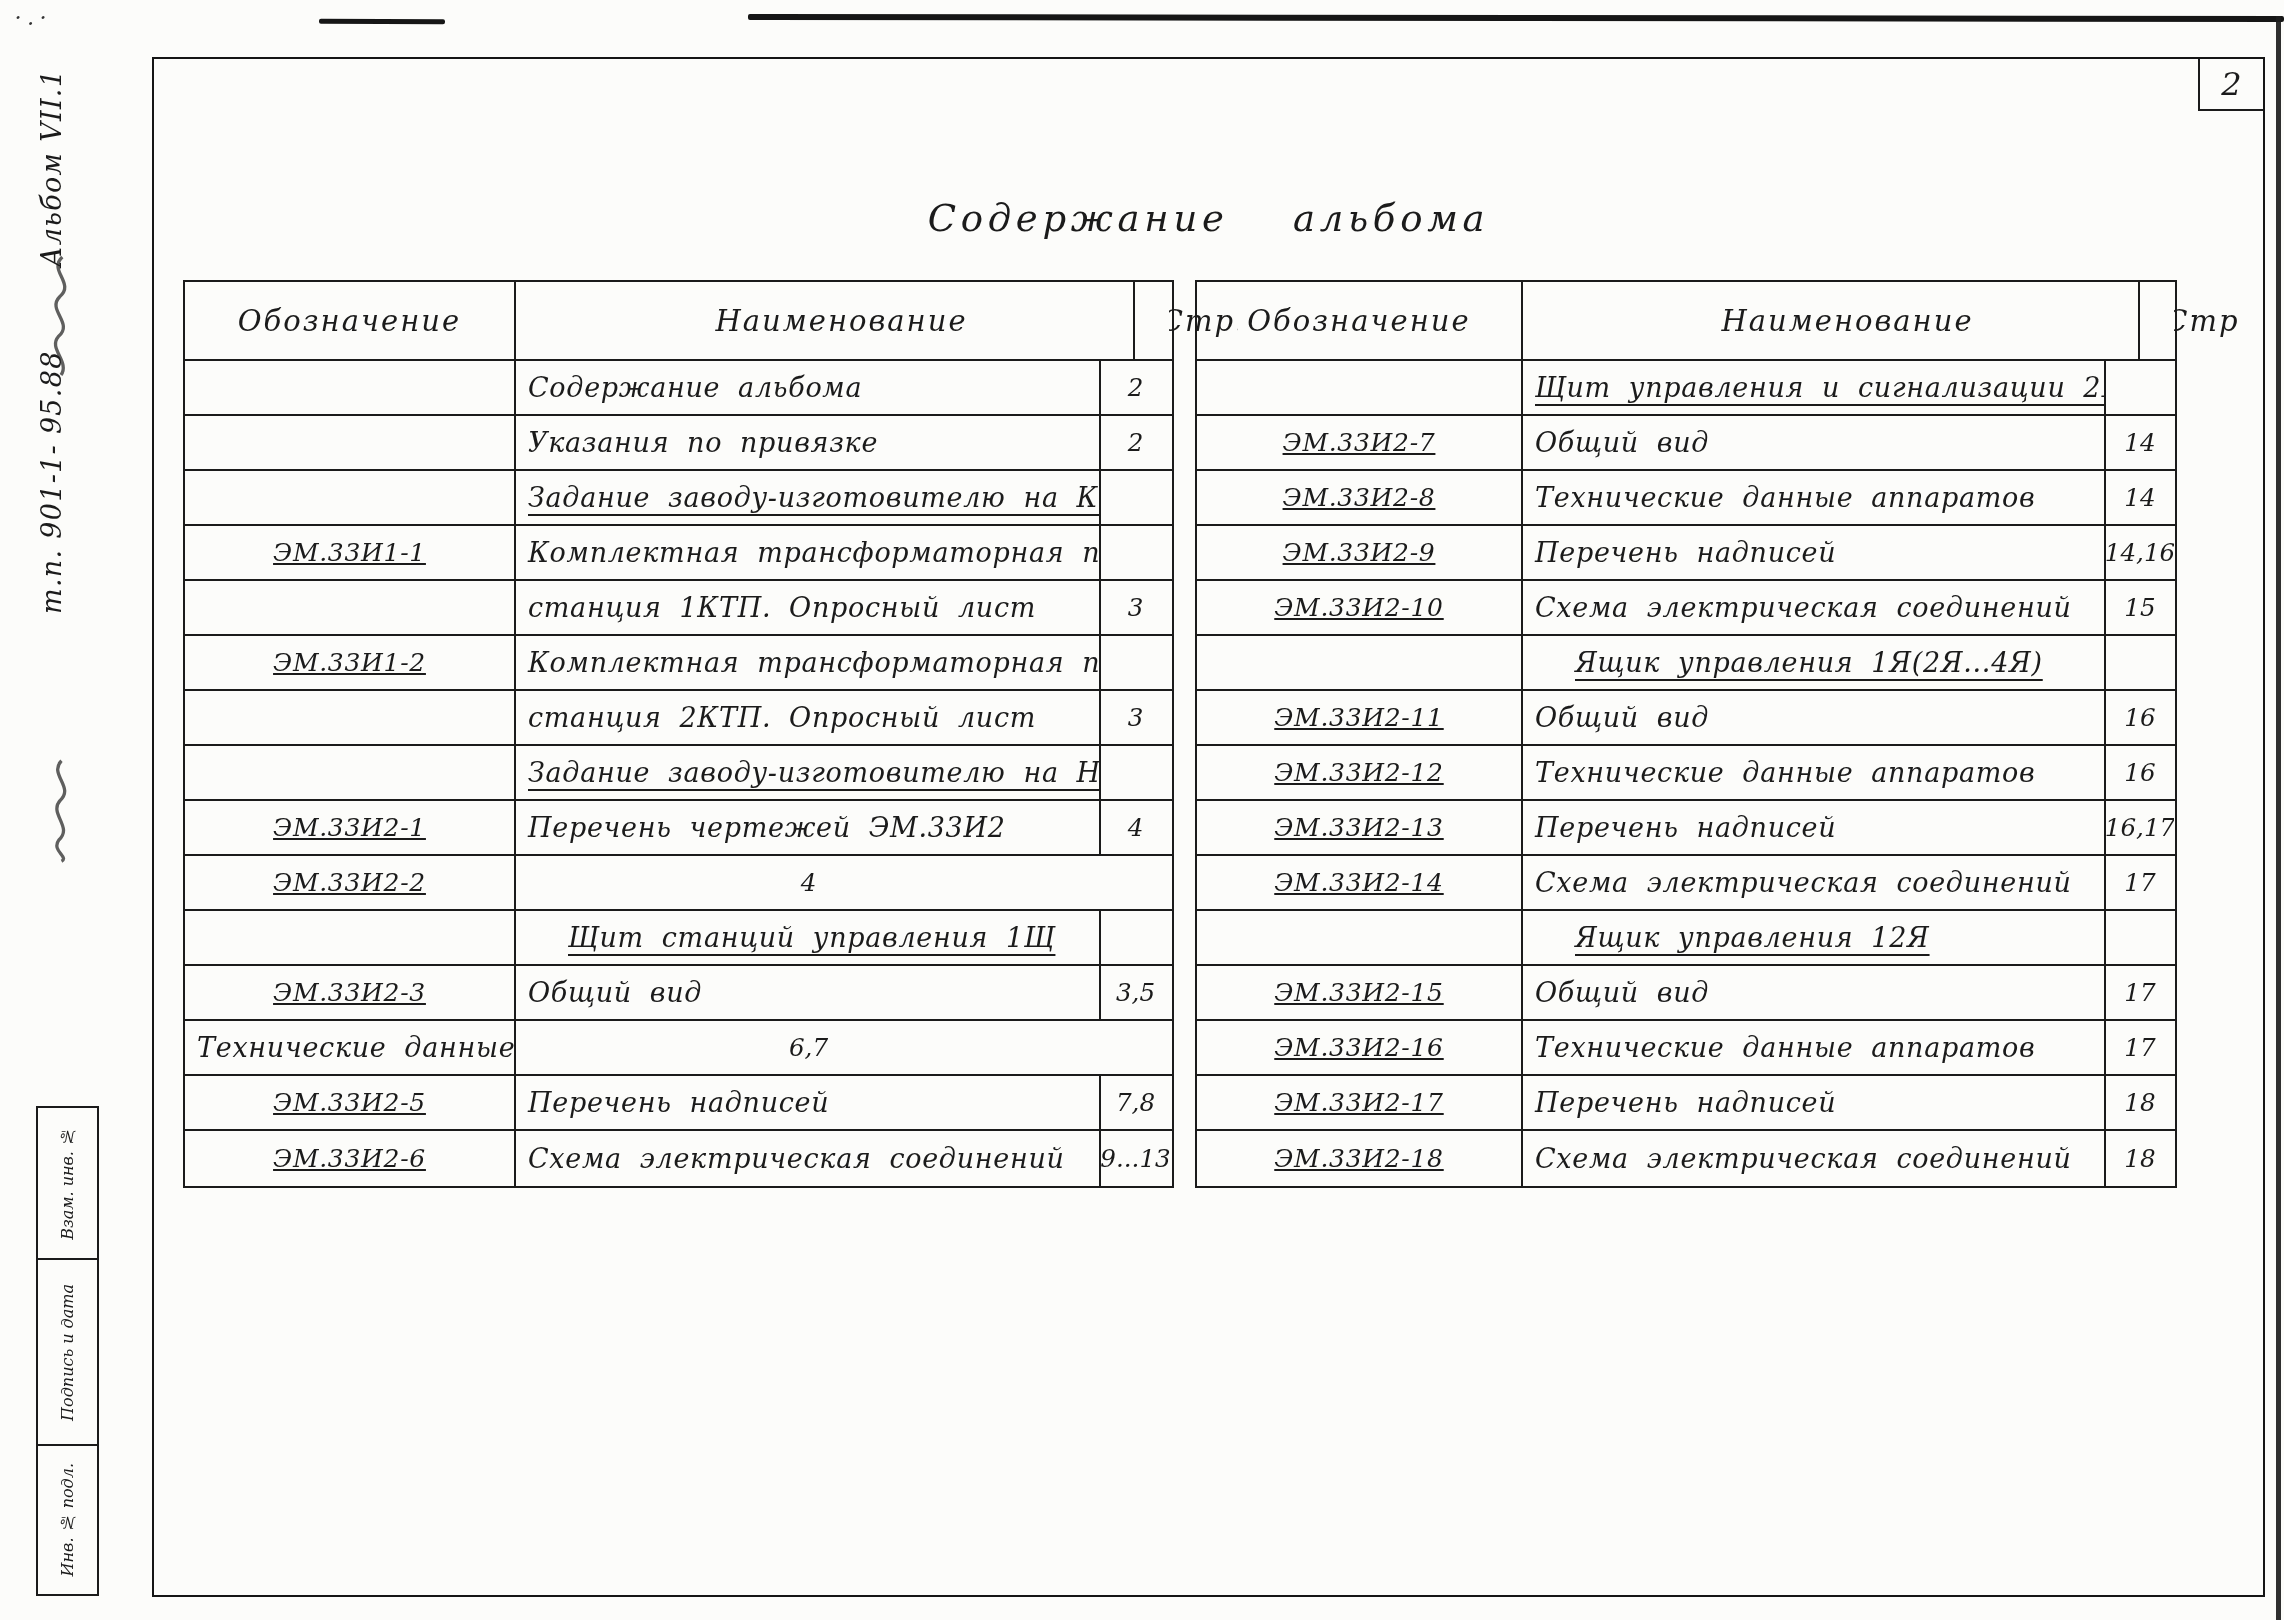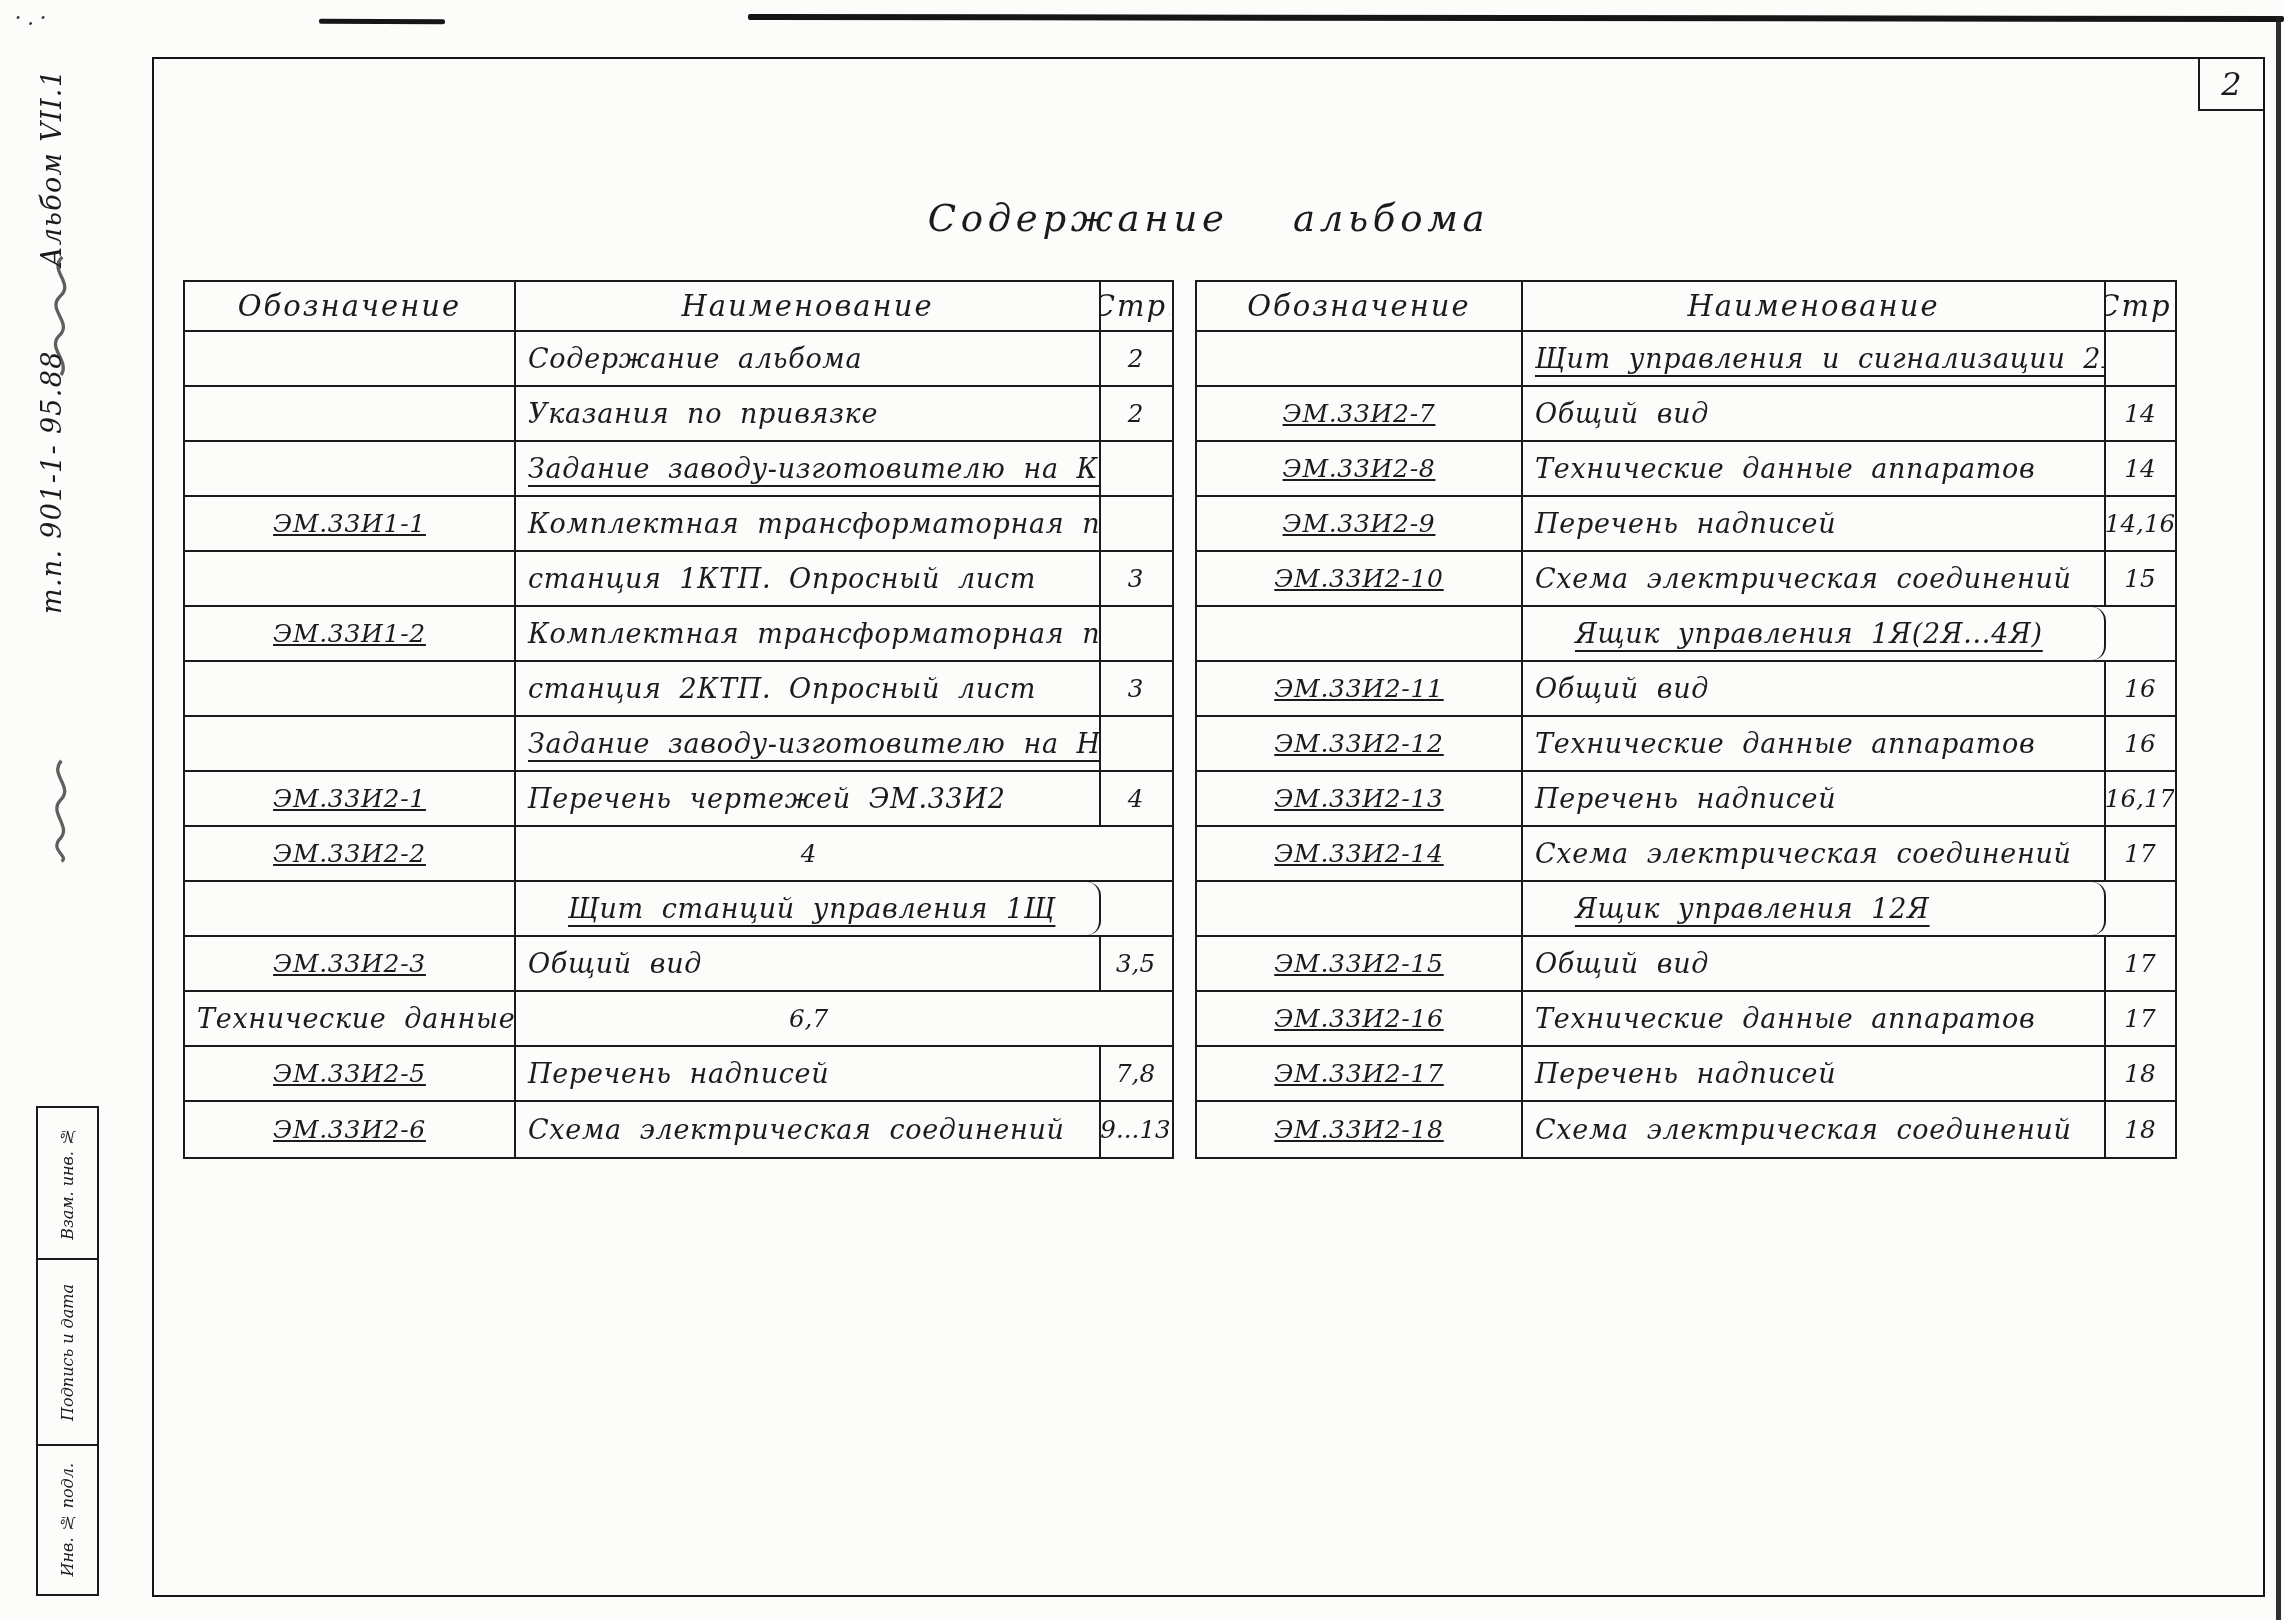--- a/index.html
+++ b/index.html
@@ -71,35 +71,35 @@
     font-size:37px;letter-spacing:4.7px;word-spacing:48px;
   }
 
   
   .toc{position:absolute;border:2.7px solid var(--ink);}
   .toc-left{left:29px;top:221px;width:991px;}
   .toc-right{left:1041px;top:221px;width:982px;}
   .thead,.row{display:grid;}
   .toc-left .thead,.toc-left .row{grid-template-columns:331px 585px 69px;}
   .toc-right .thead,.toc-right .row{grid-template-columns:326px 583px 68px;}
-  .thead{height:50px;border-bottom:2.7px solid var(--ink);}
+  .thead{height:79px;border-bottom:2.7px solid var(--ink);gap:34px;}
   .row{height:55px;border-bottom:2px solid var(--ink);}
   .row:last-child{border-bottom:none;}
   .cell{
     display:flex;align-items:center;
     border-right:2px solid var(--ink);
     overflow:hidden;white-space:nowrap;
   }
   .cell:last-child{border-right:none;}
   .cell.h{justify-content:center;font-size:29px;letter-spacing:2px;}
   .cell.d{justify-content:center;font-size:25px;letter-spacing:0.7px;text-decoration:underline;}
   .cell.n{padding-left:12px;font-size:27px;letter-spacing:0.7px;word-spacing:8.6px;}
   .cell.p{justify-content:center;font-size:24.6px;}
   .row.u .n{text-decoration:underline;text-decoration-thickness:2px;text-underline-offset:6.7px;}
-  .row.ind .n{padding-left:52px;border-radius:14px;}
+  .row.ind .n{padding-left:52px;}
 </style>
 </head>
 <body>
 
 <div class="page">
 
   <div class="corner-dots">·.·</div>
   <div class="streak s1"></div>
   <div class="streak s2"></div>
   <div class="edge-sliver"></div>

